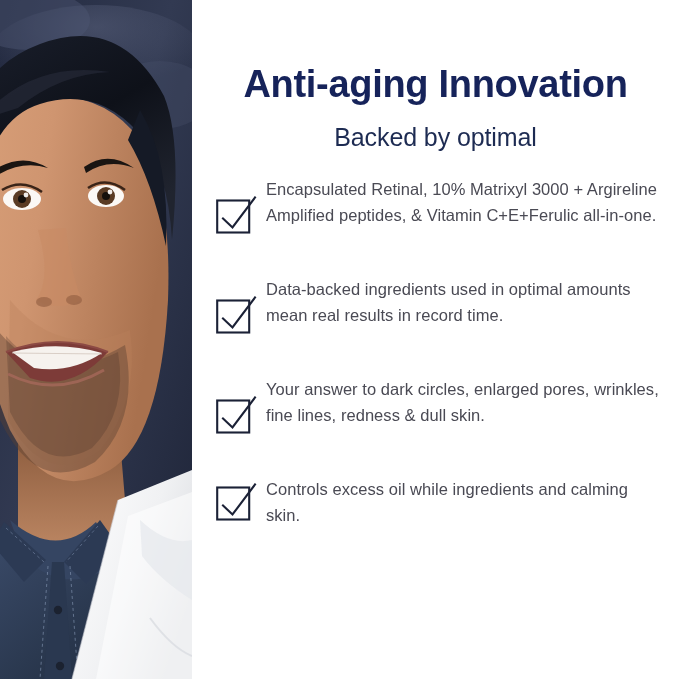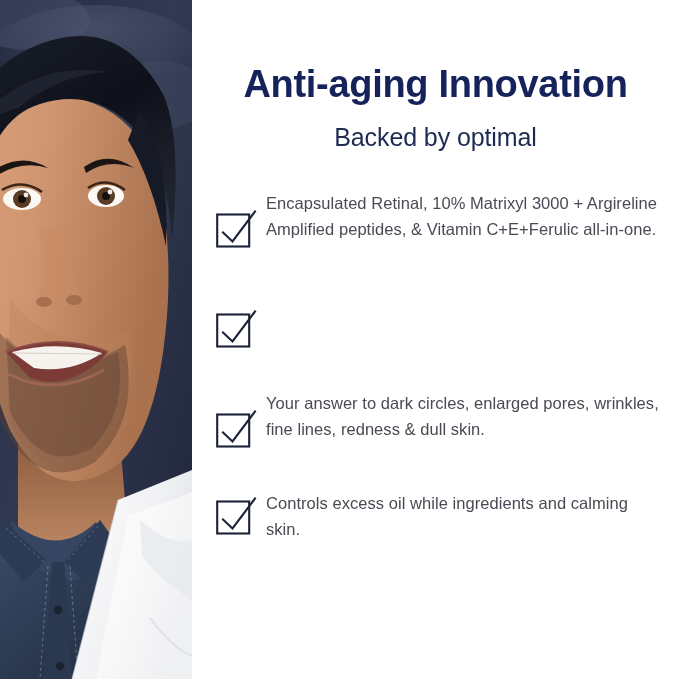--- a/index.html
+++ b/index.html
@@ -64,21 +64,21 @@
     font-weight: 400;
     letter-spacing: -0.1px;
     color: #1d2b52;
     line-height: 1.2;
     white-space: nowrap;
   }
 
   .feature-list {
     position: absolute;
     left: 22px;
-    top: 190px;
+    top: 176px;
     width: 452px;
   }
 
   .feature-row {
     display: flex;
     align-items: flex-start;
     margin-bottom: 24px;
   }
   .feature-row:last-child { margin-bottom: 0; }
 
@@ -251,20 +251,21 @@
         <div class="feature-text">Encapsulated Retinal, 10% Matrixyl 3000 + Argireline Amplified peptides, &amp; Vitamin C+E+Ferulic all-in-one.</div>
       </div>
 
       <div class="feature-row rows-3">
         <div class="check-wrap">
           <svg class="check-icon" viewBox="0 0 45 45">
             <rect x="3.2" y="8.5" width="32" height="32" fill="none" stroke="#1b2136" stroke-width="2.1"></rect>
             <path d="M9 26.5 L18.5 35.5 L41 5.5" fill="none" stroke="#1b2136" stroke-width="2.1" stroke-linecap="square" stroke-linejoin="miter"></path>
           </svg>
         </div>
+        <div class="feature-text">Data-backed ingredients used in optimal amounts mean real results in record time.</div>
       </div>
 
       <div class="feature-row rows-3">
         <div class="check-wrap">
           <svg class="check-icon" viewBox="0 0 45 45">
             <rect x="3.2" y="8.5" width="32" height="32" fill="none" stroke="#1b2136" stroke-width="2.1"></rect>
             <path d="M9 26.5 L18.5 35.5 L41 5.5" fill="none" stroke="#1b2136" stroke-width="2.1" stroke-linecap="square" stroke-linejoin="miter"></path>
           </svg>
         </div>
         <div class="feature-text">Your answer to dark circles, enlarged pores, wrinkles, fine lines,  redness &amp; dull skin.</div>

